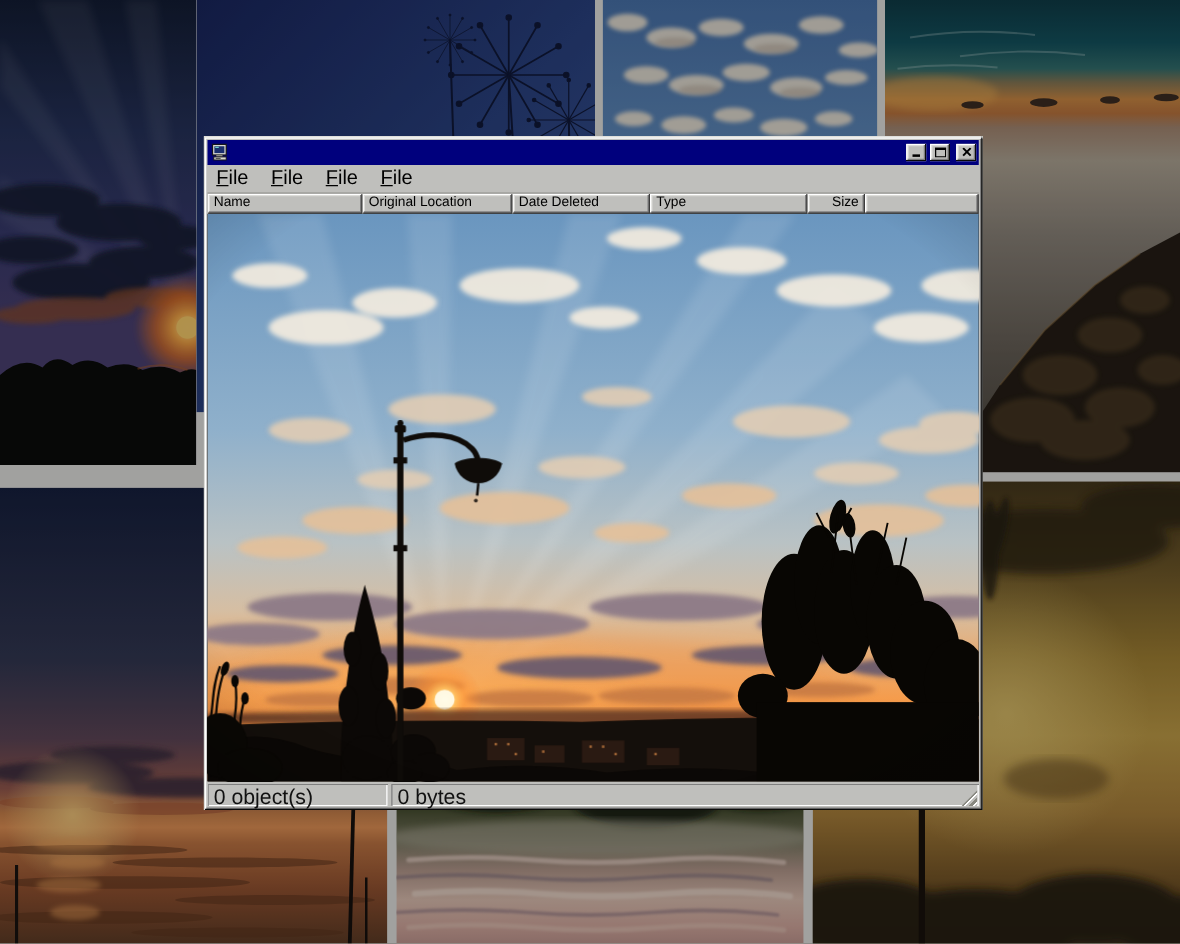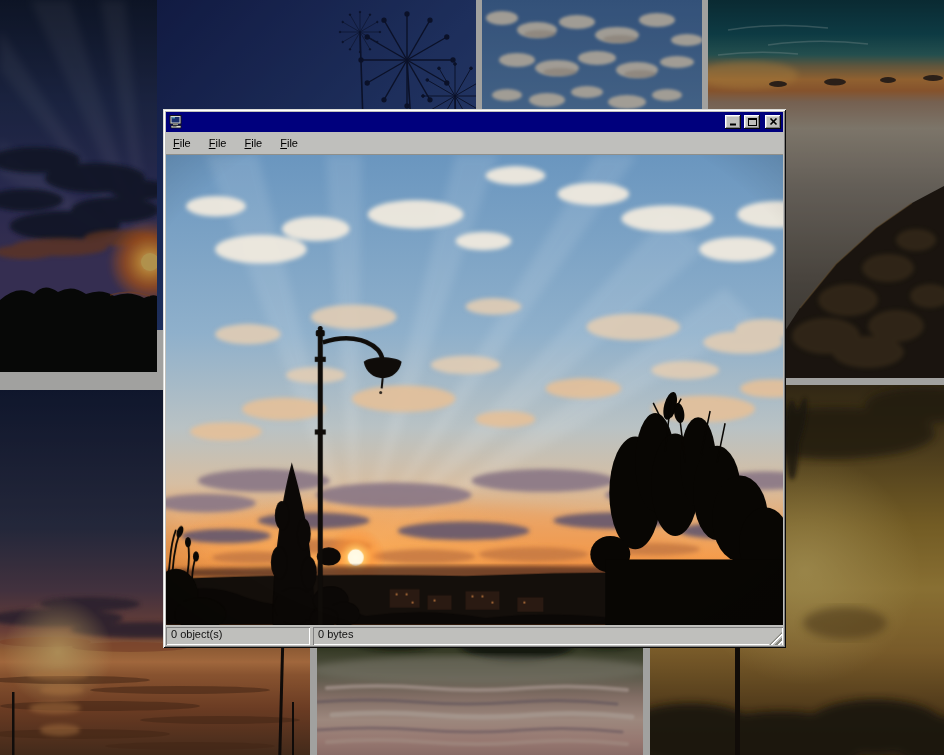--- a/index.html
+++ b/index.html
@@ -17,32 +17,32 @@
   .titlebar{height:18px;flex:0 0 18px;background:#00007d;display:flex;align-items:center;
             padding:1px 2px;gap:3px;}
   .app-icon{width:16px;height:16px;flex:0 0 16px;}
   .title-text{color:#fff;font-size:11px;font-weight:bold;flex:1;}
   .tbtn{width:16px;height:14px;padding:0;border:0;background:#bfbfbc;display:flex;
         align-items:center;justify-content:center;
         box-shadow:inset -1px -1px #0a0a0a, inset 1px 1px #ffffff, inset -2px -2px #7f7f7f, inset 2px 2px #dcdcd8;}
   .tbtn.close{margin-left:2px;}
   .menubar{height:22px;flex:0 0 22px;display:flex;align-items:center;padding:0 7px;gap:18px;
            border-bottom:1px solid #8f8f8a;}
-  .menu-item{display:inline-block;font-size:11px;color:#000;}
+  .menu-item{display:inline-block;font-size:16px;color:#000;}
   .menu-item::first-letter{text-decoration:underline;}
   .headers{height:16px;flex:0 0 16px;display:flex;background:#bfbfbc;}
   .hcell{box-sizing:border-box;font-size:11px;color:#000;padding:1px 5px;white-space:nowrap;
          overflow:hidden;background:#bfbfbc;
          box-shadow:inset -1px -1px #3c3c3c, inset 1px 1px #ffffff, inset -2px -2px #7f7f7f, inset 2px 2px #dcdcd8;}
   .hcell.right{text-align:right;}
   .c0{width:124px}.c1{width:120px}.c2{width:110px}.c3{width:126px}.c4{width:46px}.c5{flex:1}
   .content{flex:1;position:relative;background:#000;box-shadow:inset 1px 1px #404040;}
   .content svg{position:absolute;inset:0;width:100%;height:100%;}
   .statusbar{height:18px;flex:0 0 18px;display:flex;gap:3px;padding-top:2px;position:relative;}
-  .spanel{box-sizing:border-box;font-size:11px;color:#111;padding:1px 5px;
+  .spanel{box-sizing:border-box;font-size:17px;color:#111;padding:1px 5px;
           box-shadow:inset 1px 1px #7f7f7f, inset -1px -1px #ffffff;}
   .sp1{width:144px}.sp2{flex:1;padding-right:4px;}
   .grip{position:absolute;right:1px;bottom:0;width:13px;height:13px;
         background:repeating-linear-gradient(315deg,#bfbfbc 0 2px,#ffffff 2px 3px,#87877f 3px 5px);
         clip-path:polygon(100% 0,100% 100%,0 100%);}
 </style>
 </head>
 <body>
 
 <div class="screen">
@@ -415,20 +415,28 @@
       </button>
     </div>
 
     <div class="menubar">
       <span class="menu-item">File</span>
       <span class="menu-item">File</span>
       <span class="menu-item">File</span>
       <span class="menu-item">File</span>
     </div>
 
+    <div class="headers">
+      <div class="hcell c0">Name</div>
+      <div class="hcell c1">Original Location</div>
+      <div class="hcell c2">Date Deleted</div>
+      <div class="hcell c3">Type</div>
+      <div class="hcell c4 right">Size</div>
+      <div class="hcell c5"></div>
+    </div>
 
     <div class="content">
 
       <svg viewBox="0 0 618 459" preserveAspectRatio="none">
         <defs>
           <linearGradient id="sky" x1="0" y1="0" x2="0" y2="1">
             <stop offset="0" stop-color="#6a96bf"></stop>
               <stop offset="0.38" stop-color="#8fb0cb"></stop>
             <stop offset="0.58" stop-color="#b9c2c4"></stop>
               <stop offset="0.7" stop-color="#d6bea2"></stop>

